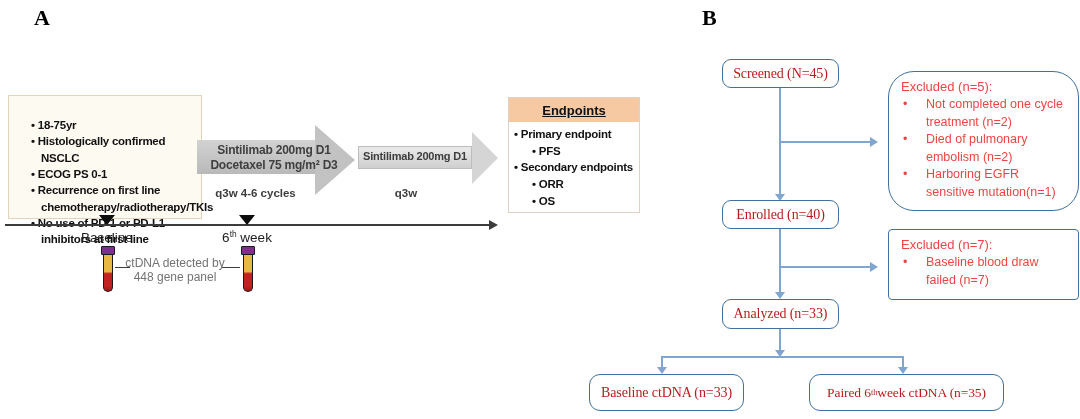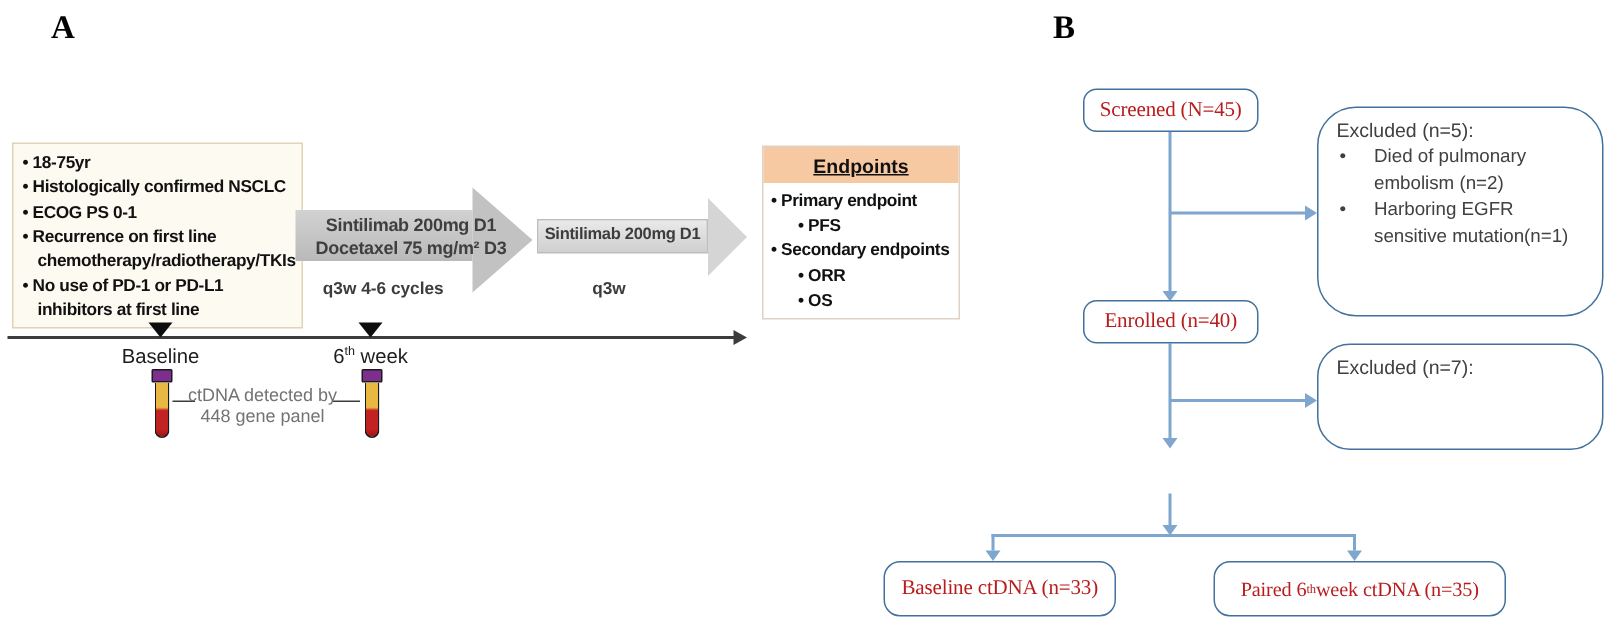--- a/index.html
+++ b/index.html
@@ -3,21 +3,21 @@
 <meta charset="utf-8">
 <style>
   html,body{margin:0;padding:0;background:#fff;}
   .canvas{position:relative;width:1080px;height:419px;background:#fff;overflow:hidden;
           font-family:"Liberation Sans",sans-serif;}
   .panel-label{position:absolute;font-family:"Liberation Serif",serif;font-weight:bold;
                font-size:22px;color:#000;}
   
   .elig-box{position:absolute;left:8px;top:95px;width:194px;height:124px;box-sizing:border-box;
             background:#FDFAF2;border:1px solid #E0D3B8;padding:5px 6px;}
-  .elig-box ul{margin:0;padding:0;list-style:none;font-weight:bold;font-size:11.5px;
+  .elig-box ul{margin:16px;padding:0;list-style:none;font-weight:bold;font-size:11.5px;
                letter-spacing:-0.25px;line-height:1.42;color:#111;}
   .elig-box li{padding-left:10px;text-indent:-10px;}
   .elig-box li::before{content:"• ";}
   .arrow-body1{position:absolute;left:197px;top:140px;width:118px;height:34px;
                background:linear-gradient(180deg,#d2d2d2,#b9b9b9);}
   .arrow-head1{position:absolute;left:315px;top:125px;width:0;height:0;
                border-top:35px solid transparent;border-bottom:35px solid transparent;
                border-left:40px solid var(--arrow-gray,#c2c2c2);}
   .arrow-text1{position:absolute;left:198px;top:143px;width:152px;text-align:center;
                font-weight:bold;font-size:12px;letter-spacing:-0.2px;line-height:1.25;color:#3f3f3f;}
@@ -59,21 +59,21 @@
                         var(--tube-blood,#C32222) 52% 86%,#9E1515 100%);}
   .tl-note{position:absolute;left:123px;width:104px;text-align:center;font-size:12px;color:#737373;}
   .tl-conn{position:absolute;top:267px;height:1.4px;background:#3c3c3c;}
   
   .flow-box{position:absolute;box-sizing:border-box;background:#fff;
             border:1.6px solid var(--flow-border,#41719C);border-radius:9px;
             display:flex;align-items:center;justify-content:center;
             font-size:14px;letter-spacing:-0.1px;color:#b91c1c;text-align:center;font-family:Liberation Serif, serif;}
   .excl-box{position:absolute;box-sizing:border-box;background:#fff;
             border:1.6px solid var(--flow-border,#41719C);
-            font-size:12.5px;line-height:1.4;color:#404040;padding:6px 8px 0 0;}
+            font-size:12.5px;line-height:1.4;color:#ef4444;padding:6px 8px 0 0;margin-left:10px;}
   .excl-title{padding-left:12px;font-size:13px;}
   .excl-box ul{margin:0;padding:0;list-style:none;}
   .excl-box li{position:relative;padding-left:37px;}
   .excl-box li::before{content:"•";position:absolute;left:14px;}
   .vline{position:absolute;width:2px;background:var(--flow-arrow,#7FA6CE);}
   .hline{position:absolute;height:2px;background:var(--flow-arrow,#7FA6CE);}
   .arr-down{position:absolute;width:0;height:0;border-left:5px solid transparent;
             border-right:5px solid transparent;border-top:7px solid var(--flow-arrow,#7FA6CE);}
   .arr-right{position:absolute;width:0;height:0;border-top:5px solid transparent;
              border-bottom:5px solid transparent;border-left:8px solid var(--flow-arrow,#7FA6CE);}
@@ -157,31 +157,36 @@
   <div class="hline" style="left:780px;top:266px;width:90px;"></div>
   <div class="arr-right" style="left:870px;top:262px;"></div>
   <div class="hline" style="left:661px;top:356px;width:243px;"></div>
   <div class="vline" style="left:661px;top:356px;height:11px;"></div>
   <div class="arr-down" style="left:657px;top:367px;"></div>
   <div class="vline" style="left:902px;top:356px;height:11px;"></div>
   <div class="arr-down" style="left:898px;top:367px;"></div>
 
   <div class="flow-box" style="left:722px;top:59px;width:117px;height:29px;">Screened (N=45)</div>
   <div class="flow-box" style="left:722px;top:200px;width:117px;height:29px;">Enrolled (n=40)</div>
+  <div class="flow-box" style="left:722px;top:299px;width:117px;height:30px;">Analyzed (n=33)</div>
   <div class="flow-box" style="left:589px;top:374px;width:155px;height:37px;border-radius:11px;">Baseline ctDNA (n=33)</div>
   <div class="flow-box" style="left:809px;top:374px;width:195px;height:37px;border-radius:11px;font-size:13.5px;">
       <span>Paired 6</span>
       <sup>th</sup>
       <span> week ctDNA (n=35)</span>
     </div>
 
   <div class="excl-box" style="left:878px;top:71px;width:191px;height:140px;border-radius:26px;">
     <div class="excl-title">Excluded (n=5):</div>
     <ul>
+        <li>Not completed one cycle treatment (n=2)</li>
         <li>Died of pulmonary embolism (n=2)</li>
         <li>Harboring EGFR sensitive mutation(n=1)</li>
       </ul>
   </div>
-  <div class="excl-box" style="left:878px;top:229px;width:191px;height:71px;border-radius:22px;">
+  <div class="excl-box" style="left:878px;top:229px;width:191px;height:71px;border-radius:4px;">
     <div class="excl-title">Excluded (n=7):</div>
+    <ul>
+        <li>Baseline blood draw failed (n=7)</li>
+      </ul>
   </div>
 
 </div>
 
 </body></html>

